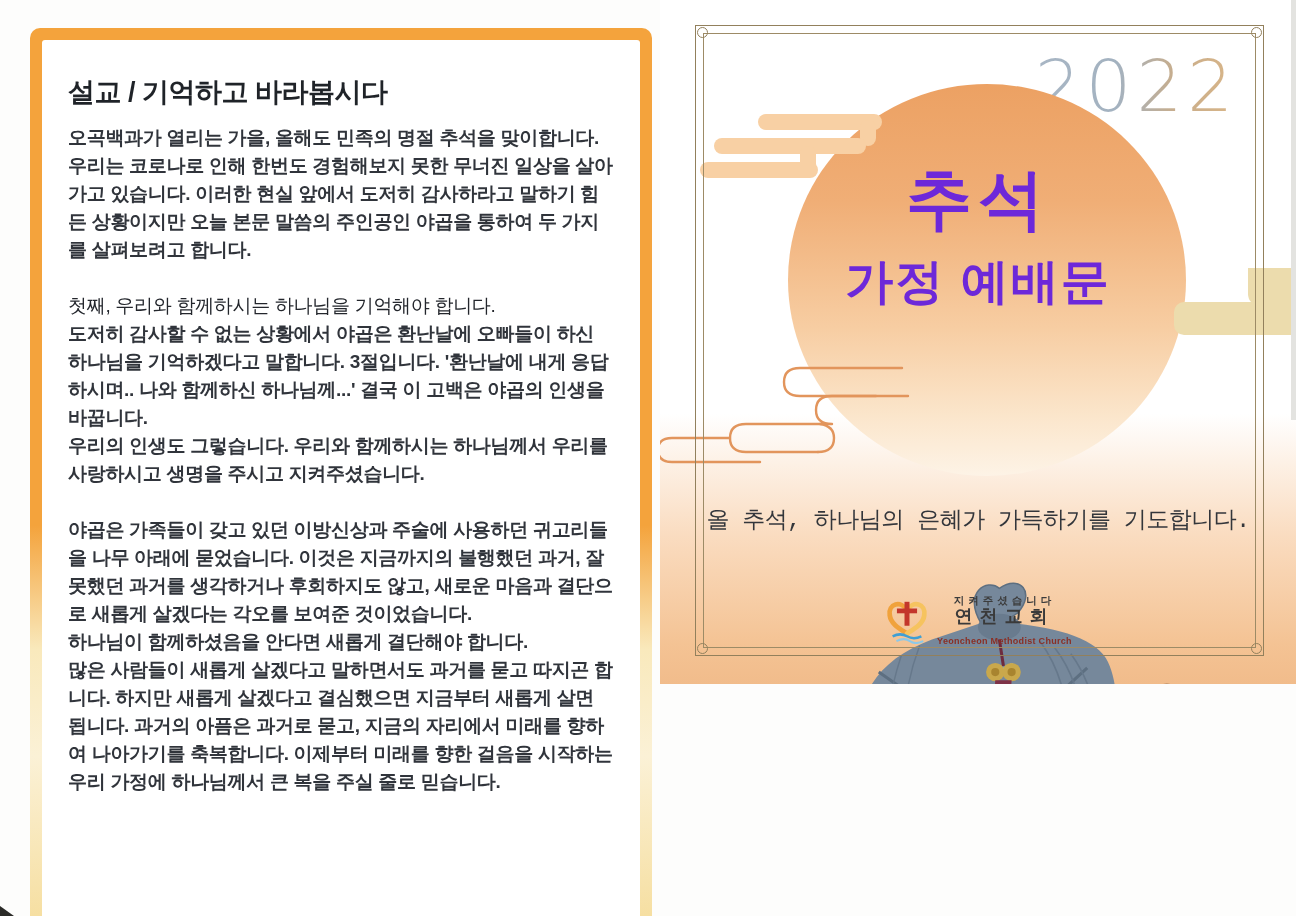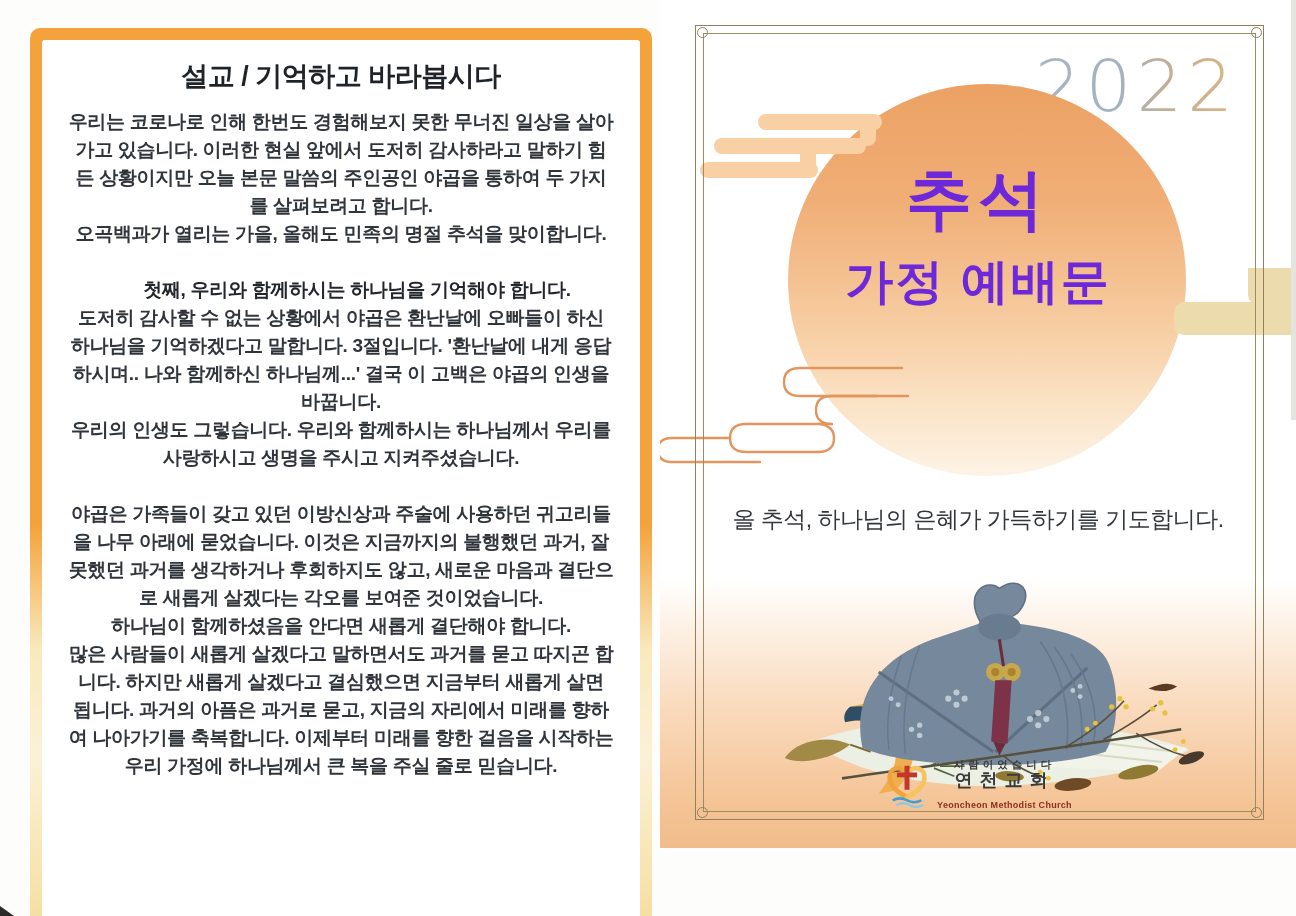--- a/index.html
+++ b/index.html
@@ -4,29 +4,29 @@
 <style>
   html,body{margin:0;padding:0;background:#fff;}
   #canvas{position:relative;width:1296px;height:916px;background:#fdfdfc;overflow:hidden;
           font-family:"Liberation Sans","DejaVu Sans",sans-serif;}
 
   
   .left-page{position:absolute;left:30px;top:28px;width:622px;height:888px;
     background:linear-gradient(180deg,#F4A33C 0%,#F4A33C 56%,#F9E9BC 70%,#FBF1D6 82%,#F6DFA2 100%);
     border-radius:10px 10px 0 0;}
   .left-inner{position:absolute;left:12px;right:12px;top:12px;bottom:0;background:#ffffff;
-    border-radius:3px 3px 0 0;padding:14px 26px 0 26px;box-sizing:border-box;text-align:center;}
+    border-radius:3px 3px 0 0;padding:30px 26px 0 26px;box-sizing:border-box;}
   .sermon-title{font-size:27px;font-weight:800;color:#1f2328;letter-spacing:-0.5px;margin:4px 0 14px 0;}
   .sermon p{margin:0;font-size:19px;line-height:28px;color:#30343b;font-weight:600;
     word-break:break-all;letter-spacing:-0.3px;}
   .sermon .gap{height:28px;}
-  .sermon .pt-head{font-weight:700;color:#23262c;margin-left:32px;}
+  .sermon .pt-head{font-weight:400;color:#23262c;}
 
   
-  .right-page{position:absolute;left:660px;top:0;width:636px;height:848px;background:#ffffff;overflow:hidden;}
+  .right-page{position:absolute;left:660px;top:0;width:636px;height:684px;background:#ffffff;overflow:hidden;}
   .bottom-grad{position:absolute;left:0;right:0;bottom:0;height:270px;z-index:1;
     background:linear-gradient(180deg,rgba(250,220,190,0) 0%,#FADCC0 45%,#F4C394 85%,#F1BC8B 100%);}
   .frame-outer{position:absolute;left:35px;top:25px;right:32px;bottom:28px;z-index:3;
     border:1.6px solid #92805C;pointer-events:none;}
   .frame-inner{position:absolute;left:7px;top:7px;right:7px;bottom:7px;border:1px solid #9d8b66;}
   .frame-curl{position:absolute;width:9px;height:9px;border:1.3px solid #92805C;border-radius:50%;background:transparent;}
   .year{position:absolute;top:44px;right:58px;z-index:2;font-size:72px;font-weight:200;letter-spacing:5px;
     font-family:"DejaVu Sans",sans-serif;
     background:linear-gradient(90deg,#9FAEBE 0%,#9AAaba 40%,#C3A57F 70%,#D6AE7C 100%);
     -webkit-background-clip:text;background-clip:text;color:transparent;opacity:.9;}
@@ -35,21 +35,21 @@
   .cover-title{position:absolute;left:0;right:0;top:166px;z-index:2;text-align:center;color:#6d28d9;}
   .cover-title .t1{font-size:66px;font-weight:800;letter-spacing:6px;line-height:1.0;margin-bottom:26px;}
   .cover-title .t2{font-size:48px;font-weight:800;letter-spacing:2px;line-height:1.0;}
   .cloud-filled{position:absolute;left:40px;top:112px;z-index:2;}
   .cloud-outline{position:absolute;left:-10px;top:356px;z-index:2;}
   .cloud-tan-a{position:absolute;right:0;top:268px;width:48px;height:38px;background:#ECDCAD;
     border-radius:0 0 0 12px;z-index:2;}
   .cloud-tan-b{position:absolute;right:0;top:302px;width:122px;height:33px;background:#ECDCAD;
     border-radius:10px 0 0 10px;z-index:2;}
   .blessing{position:absolute;left:0;right:0;top:504px;z-index:2;text-align:center;
-    font-family:Liberation Sans, sans-serif;font-size:23px;color:#33363b;letter-spacing:-0.5px;}
+    font-family:Liberation Mono, monospace;font-size:23px;color:#33363b;letter-spacing:-0.5px;}
   .illus{position:absolute;left:88px;top:576px;z-index:2;}
   .logo{position:absolute;left:0;right:0;bottom:38px;z-index:4;display:flex;justify-content:center;align-items:center;gap:7px;}
   .logo-text{display:flex;flex-direction:column;align-items:center;line-height:1;}
   .logo-denom{font-size:10.5px;font-weight:700;letter-spacing:4px;color:#3c3c3c;margin-bottom:2px;}
   .logo-name{font-size:18px;font-weight:800;letter-spacing:7px;color:#3a3a3a;}
   .logo-en{font-size:9px;font-weight:700;color:#8a2f25;margin-top:12px;letter-spacing:.3px;}
 
   
   .scan-corner{position:absolute;left:0;bottom:0;width:0;height:0;z-index:5;
     border-left:14px solid #2b2b28;border-top:10px solid transparent;}
@@ -57,22 +57,22 @@
 </style>
 </head>
 <body>
 
 <div id="canvas">
 
   <div class="left-page">
     <div class="left-inner">
       <div class="sermon-title">설교 / 기억하고 바라봅시다</div>
       <div class="sermon">
+        <p>오곡백과가 열리는 가을, 올해도 민족의 명절 추석을 맞이합니다.</p>
         <p>우리는 코로나로 인해 한번도 경험해보지 못한 무너진 일상을 살아가고 있습니다.  이러한 현실 앞에서 도저히 감사하라고 말하기 힘든 상황이지만 오늘 본문 말씀의 주인공인 야곱을 통하여 두 가지를 살펴보려고 합니다.</p>
-        <p>오곡백과가 열리는 가을, 올해도 민족의 명절 추석을 맞이합니다.</p>
         <div class="gap"></div>
         <p class="pt-head">첫째, 우리와 함께하시는 하나님을 기억해야 합니다.</p>
         <p>도저히 감사할 수 없는 상황에서 야곱은 환난날에 오빠들이 하신 하나님을 기억하겠다고 말합니다. 3절입니다. '환난날에  내게 응답하시며.. 나와 함께하신 하나님께...' 결국 이 고백은 야곱의 인생을 바꿉니다.</p>
         <p>우리의 인생도 그렇습니다. 우리와 함께하시는 하나님께서 우리를 사랑하시고 생명을 주시고 지켜주셨습니다.</p>
         <div class="gap"></div>
         <p>야곱은 가족들이 갖고 있던 이방신상과 주술에 사용하던 귀고리들을 나무 아래에 묻었습니다. 이것은 지금까지의 불행했던 과거, 잘못했던 과거를 생각하거나 후회하지도 않고, 새로운 마음과 결단으로 새롭게 살겠다는 각오를 보여준 것이었습니다.</p>
         <p>하나님이 함께하셨음을 안다면 새롭게 결단해야 합니다.</p>
         <p>많은 사람들이 새롭게 살겠다고 말하면서도 과거를 묻고 따지곤 합니다. 하지만 새롭게 살겠다고 결심했으면 지금부터 새롭게 살면 됩니다. 과거의 아픔은 과거로 묻고, 지금의 자리에서 미래를 향하여 나아가기를  축복합니다. 이제부터 미래를 향한 걸음을 시작하는 우리 가정에 하나님께서 큰 복을 주실 줄로 믿습니다.</p>
       </div>
     </div>
@@ -195,21 +195,21 @@
     <div class="logo">
       <svg width="46" height="48" viewBox="0 0 48 50">
         <path d="M24,15 C18,4 4,8 6,20 C7,29 16,34 24,39" fill="none" stroke="#F0A23C" stroke-width="5" stroke-linecap="round"></path>
         <path d="M24,15 C30,4 44,8 42,20 C41,29 32,34 24,39" fill="none" stroke="#F6C35F" stroke-width="5" stroke-linecap="round"></path>
         <rect x="21.4" y="6" width="5.2" height="25" fill="#C3362B"></rect>
         <rect x="13.5" y="13" width="21" height="5" fill="#C3362B"></rect>
         <path d="M9,42 Q17,38 24,42 T39,42" fill="none" stroke="#3F9FD4" stroke-width="2.6"></path>
         <path d="M13,47 Q21,43 27,47 T41,47" fill="none" stroke="#8CC8E8" stroke-width="2.2"></path>
       </svg>
       <div class="logo-text">
-        <div class="logo-denom">사람이었습니다</div>
+        <div class="logo-denom">지켜주셨습니다</div>
         <div class="logo-name">연천교회</div>
         <div class="logo-en">Yeoncheon Methodist Church</div>
       </div>
     </div>
 
     <div class="frame-outer">
       <div class="frame-inner"></div>
       <div class="frame-curl" style="left:1px;top:1px;"></div>
       <div class="frame-curl" style="right:1px;top:1px;"></div>
       <div class="frame-curl" style="left:1px;bottom:1px;"></div>

